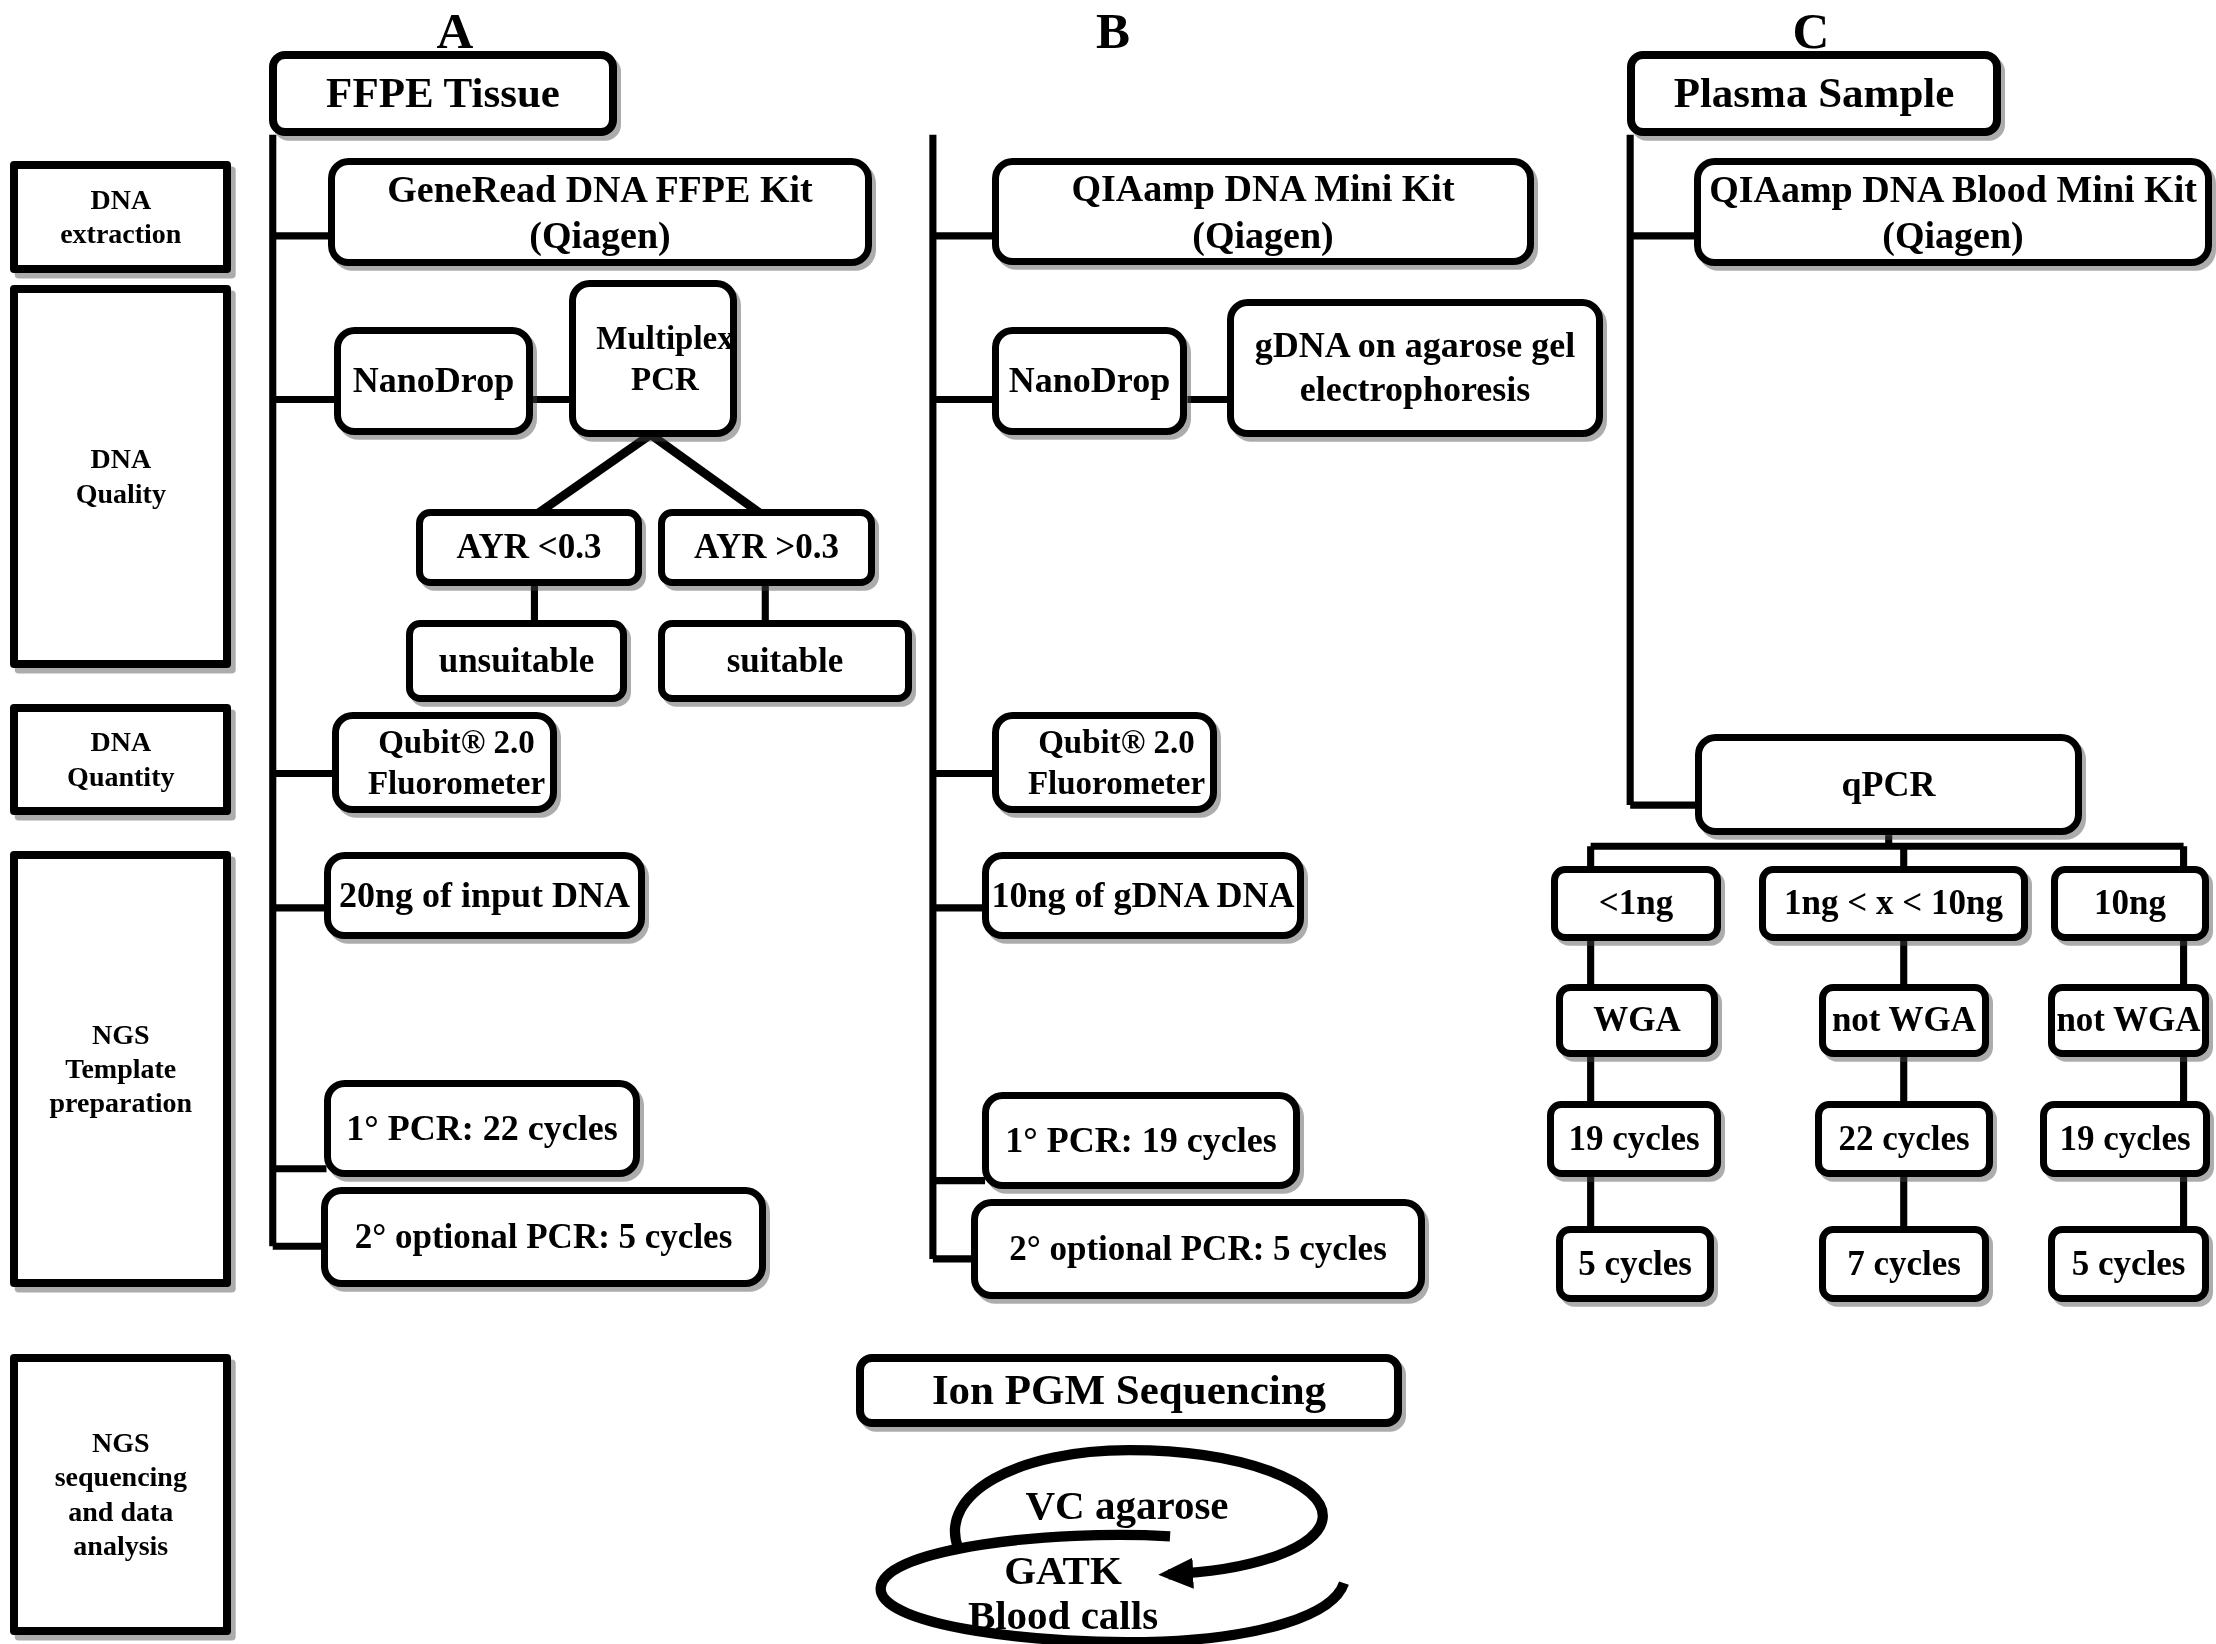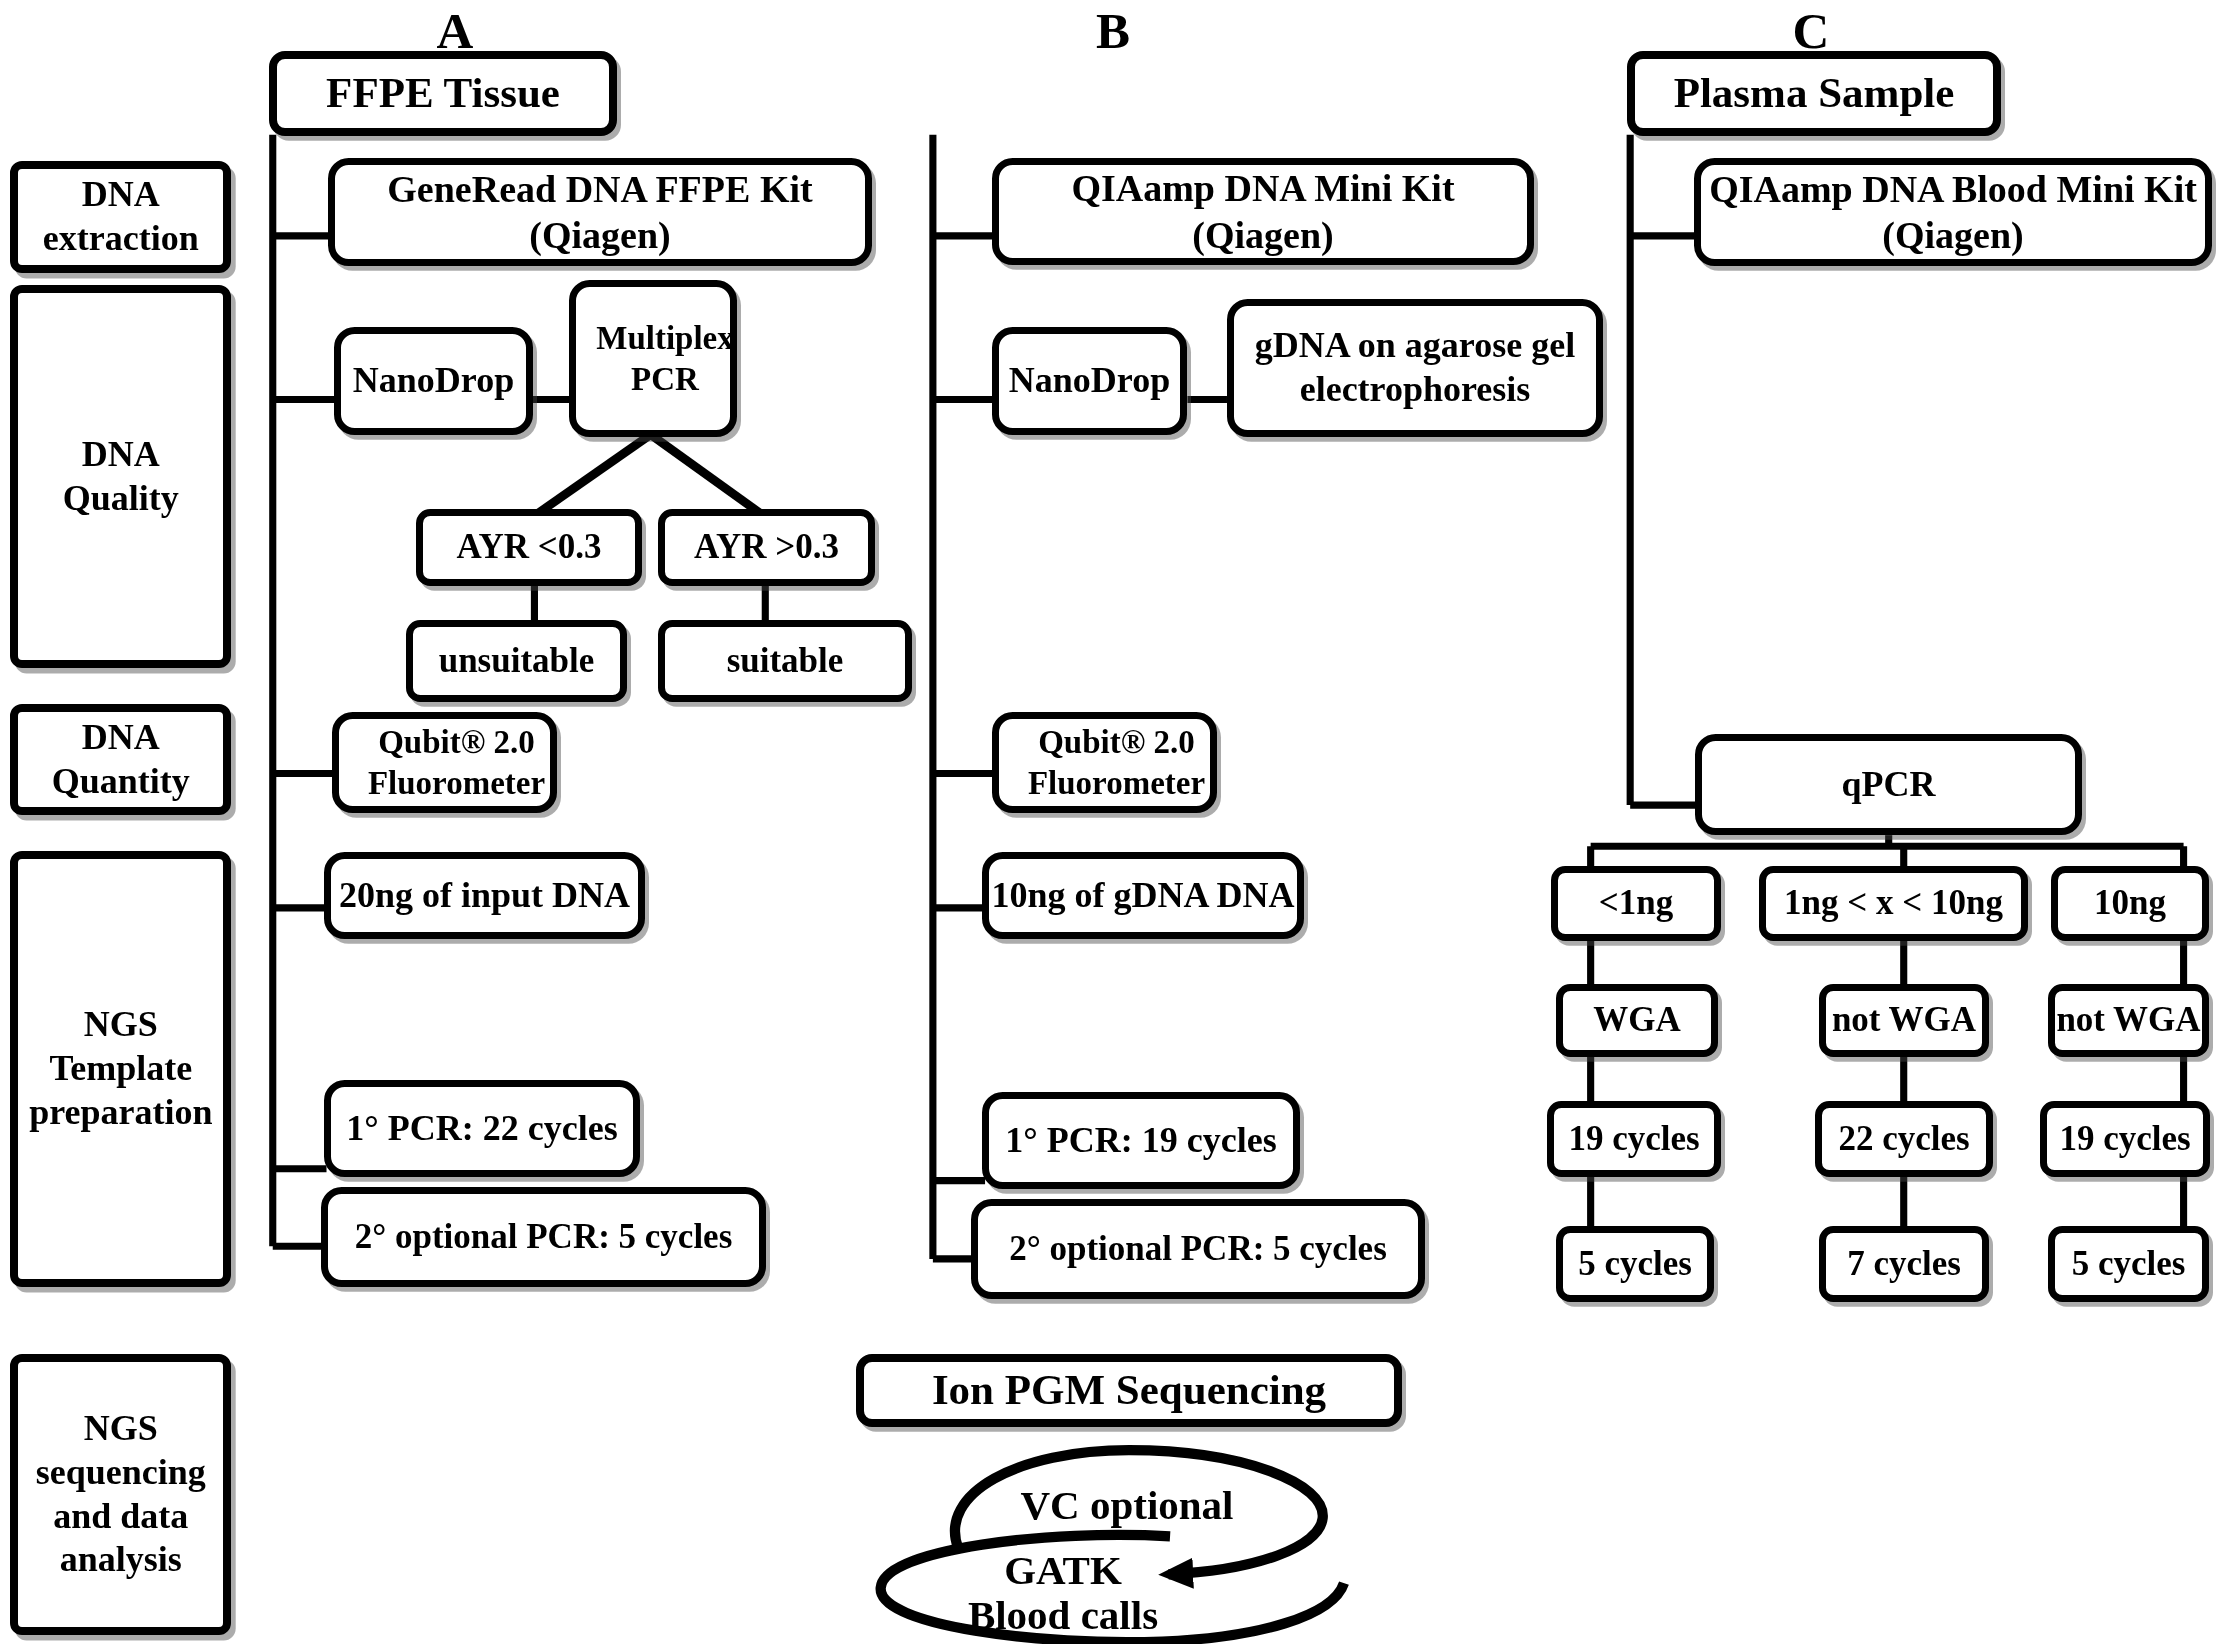--- a/index.html
+++ b/index.html
@@ -20,21 +20,21 @@
     border-radius:20.6px;
     box-sizing:border-box;
     display:flex;align-items:center;justify-content:center;
     text-align:center;
     white-space:pre-line;
     font-size:36px;line-height:1.22;
     box-shadow:4px 4.7px 0 rgba(70,70,70,0.45);
   }
   .hdr{border-radius:16px;font-size:43px;border-width:8px;}
   .kit{font-size:38px;}
-  .side{border-radius:12px;border-width:8.7px;font-size:36px;box-shadow:4.7px 5.5px 0 rgba(70,70,70,0.45);}
+  .side{border-radius:4px;border-width:8.7px;font-size:28px;box-shadow:4.7px 5.5px 0 rgba(70,70,70,0.45);}
   .small{border-radius:14.2px;font-size:35px;}
   .tight{font-size:33px;padding-left:24px;}
   .pcr2{font-size:35px;}
   .col-label{
     position:absolute;
     transform:translateX(-50%);
     font-size:51px;line-height:1;
   }
   .loop-text{
     position:absolute;
@@ -154,18 +154,18 @@
 
   <div class="box small" style="left:1547px;top:1101px;width:174px;height:76px">19 cycles</div>
   <div class="box small" style="left:1815px;top:1101px;width:178px;height:76px">22 cycles</div>
   <div class="box small" style="left:2040px;top:1101px;width:170px;height:76px">19 cycles</div>
 
   <div class="box small" style="left:1556px;top:1226px;width:158px;height:76px">5 cycles</div>
   <div class="box small" style="left:1819px;top:1226px;width:170px;height:76px">7 cycles</div>
   <div class="box small" style="left:2048px;top:1226px;width:161px;height:76px">5 cycles</div>
 
   <div class="box hdr" style="left:856px;top:1354px;width:546px;height:73px;font-size:43px">Ion PGM Sequencing</div>
-  <div class="loop-text" style="left:1127px;top:1483px">VC optional</div>
+  <div class="loop-text" style="left:1127px;top:1483px">VC agarose</div>
   <div class="loop-text" style="left:1063px;top:1548px;white-space:pre-line">GATK
 Blood calls</div>
 
 </div>
 
 
 </body></html>

